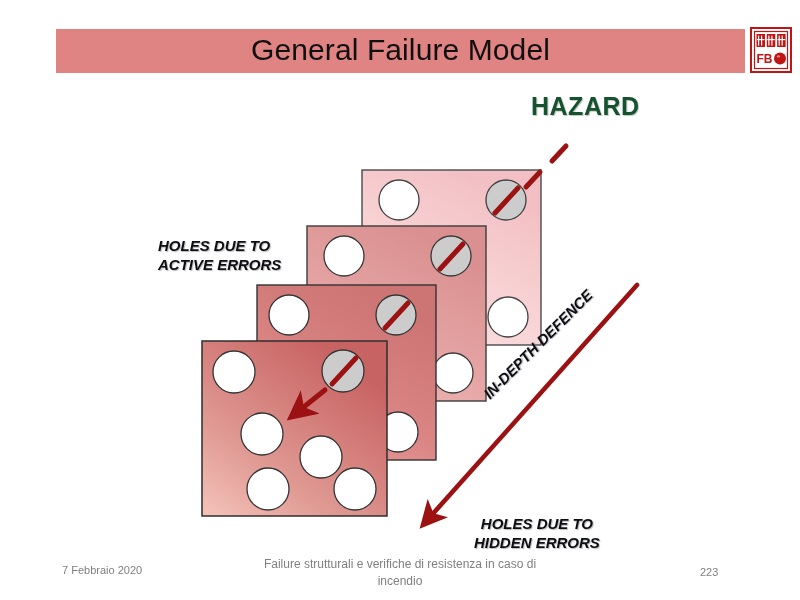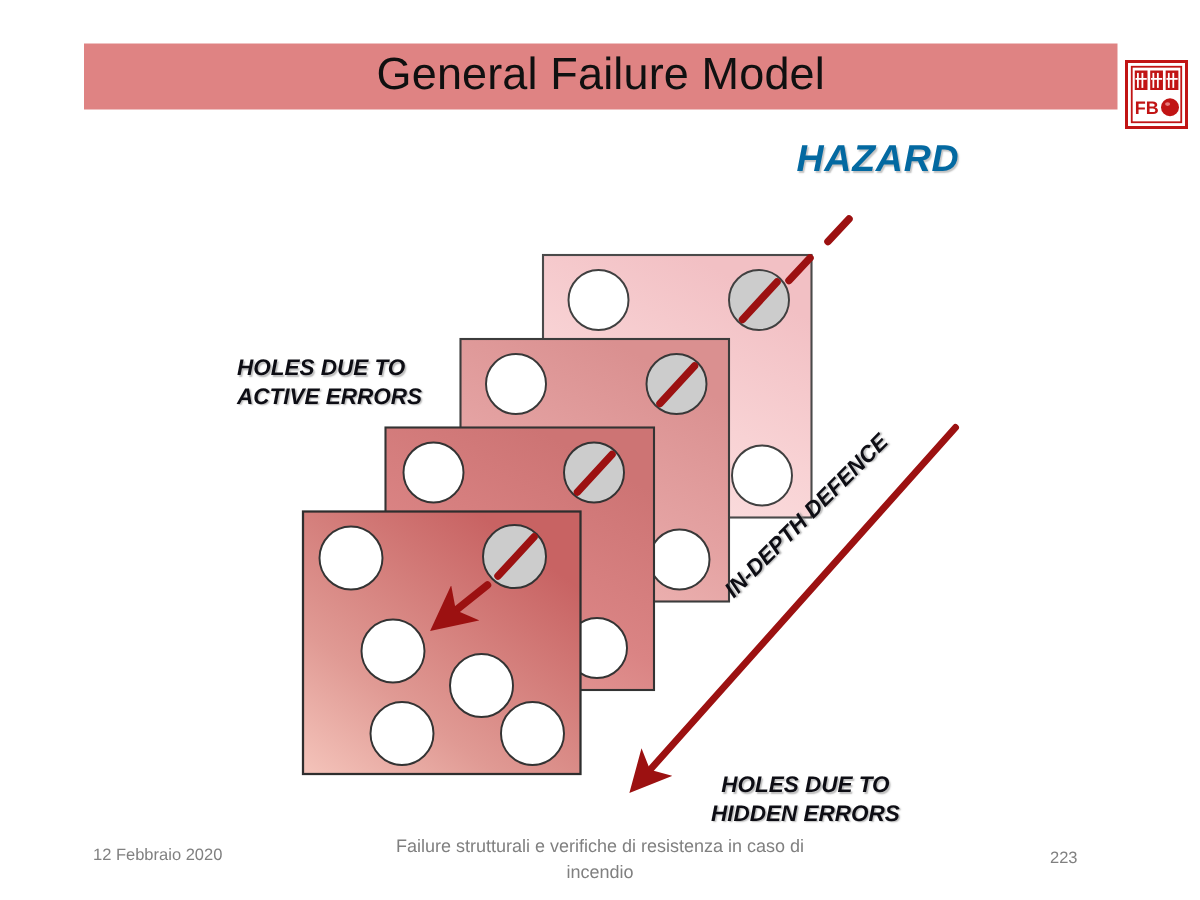--- a/index.html
+++ b/index.html
@@ -44,35 +44,34 @@
     color: #101010;
     font-family: "Liberation Sans", sans-serif;
     letter-spacing: 0.1px;
     white-space: nowrap;
   }
 
   
   #logo {
     position: absolute;
     left: 750px;
-    top: 40px;
+    top: 27px;
     width: 42px;
     height: 46px;
     text-decoration: underline;
   }
 
   
   #hazard-label {
     position: absolute;
     left: 531px;
     top: 92px;
     font-size: 25px;
     font-weight: bold;
-    font-style: italic;
-    color: #0369a1;
+    color: #14532d;
     white-space: nowrap;
     text-shadow: 1px 1px 1px rgba(120,120,120,0.45);
     letter-spacing: 0.5px;
   }
 
   
   .callout {
     position: absolute;
     font-size: 15px;
     font-weight: bold;
@@ -257,17 +256,17 @@
     <div>ACTIVE ERRORS</div>
   </div>
 
   <div class="callout" id="label-hidden-errors">
     <div>HOLES DUE TO</div>
     <div>HIDDEN ERRORS</div>
   </div>
 
   <div id="label-in-depth">IN-DEPTH DEFENCE</div>
 
-  <div id="footer-date">12 Febbraio 2020</div>
+  <div id="footer-date">7 Febbraio 2020</div>
   <div id="footer-center">Failure strutturali e verifiche di resistenza in caso di incendio</div>
   <div id="footer-page">223</div>
 
 </div>
 
 </body></html>

